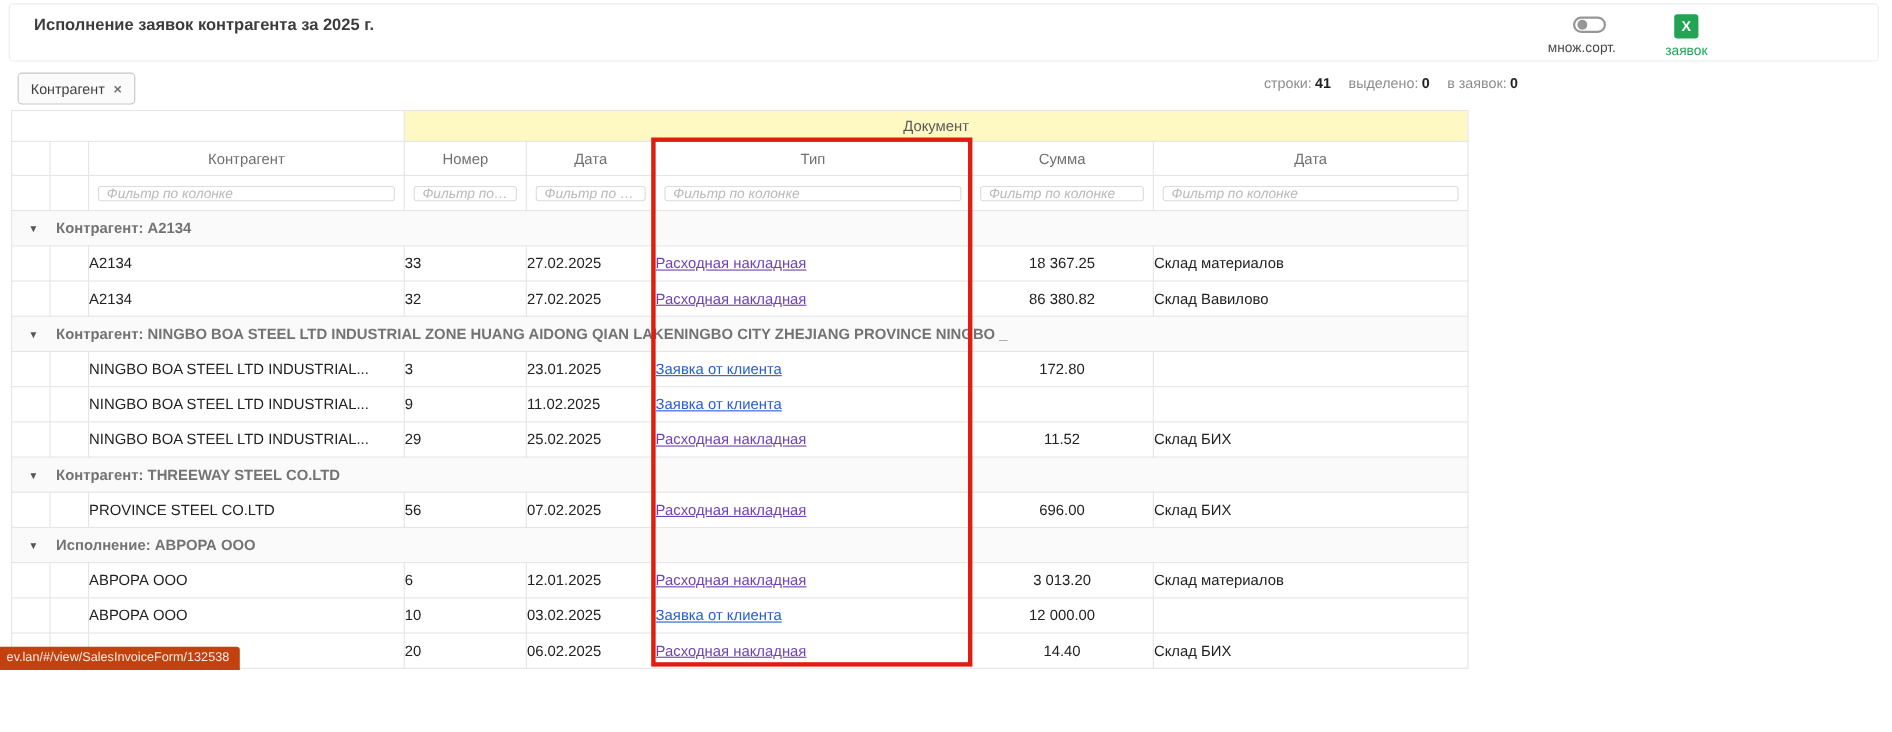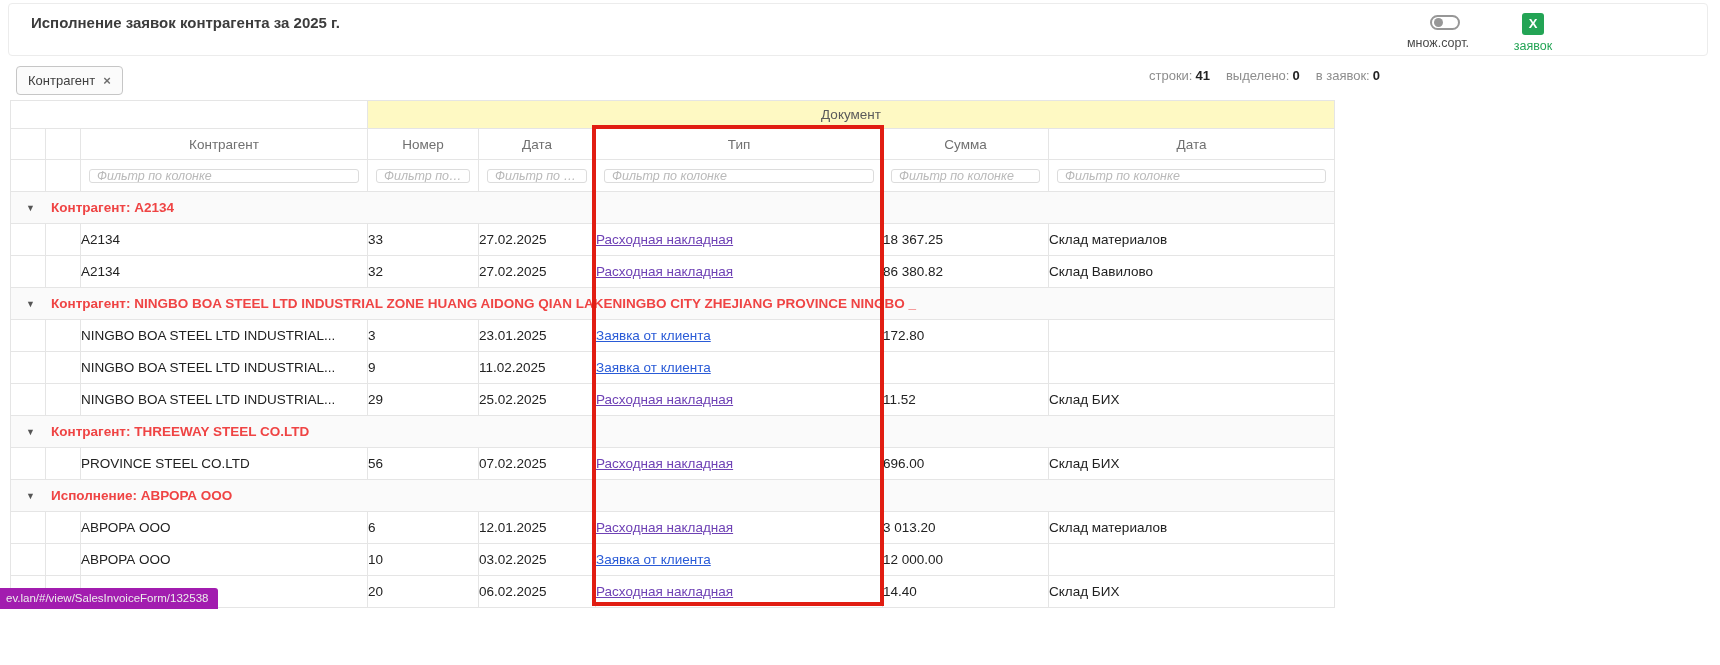--- a/index.html
+++ b/index.html
@@ -43,33 +43,33 @@
   .h-empty { background: #fff; }
   .h-col { height: 31px; font-weight: normal; color: #707070; text-align: center; font-size: 13.5px; }
   .f-cell { height: 32px; text-align: center; vertical-align: middle; }
   .filter-input { width: calc(100% - 16px); height: 14px; margin: 3px 8px; border: 1px solid #dcdcdc; border-radius: 3px;
     font-style: italic; font-size: 12.5px; padding: 0 7px; font-family: inherit; color: #701a75; outline: none;
     text-overflow: ellipsis; }
   .filter-input::placeholder { color: #b9b9b9; opacity: 1; font-style: italic; text-overflow: ellipsis; }
 
   .group-row td { height: 32px; background: #fafafa; padding-left: 15px; text-align: left; }
   .g-arrow { display: inline-block; width: 25px; font-size: 9px; color: #555; cursor: pointer; vertical-align: 1px; }
-  .g-label { font-weight: bold; color: #ef4444; }
+  .g-label { font-weight: bold; color: #737373; }
 
   .data-row td { height: 32px; background: #fff; }
   .c { padding: 0 8px; text-overflow: ellipsis; }
   .c-left { text-align: left; }
-  .c-right { text-align: left; }
+  .c-right { text-align: center; }
   .hl { background: #efeff2; }
   .doc-link { text-decoration: underline; cursor: pointer; }
 
   
   .annotation-box { position: absolute; left: 592px; top: 125px; width: 292px; height: 481px;
     border: 4px solid #e11d12; pointer-events: none; z-index: 6; }
-  .status-tooltip { position: absolute; left: 0; top: 588px; z-index: 7; background: #a21caf; color: #ececec;
+  .status-tooltip { position: absolute; left: 0; top: 588px; z-index: 7; background: #c2410c; color: #ececec;
     font-size: 11.5px; padding: 4px 10px 5px 6px; border-top-right-radius: 3px; }
 </style>
 </head>
 <body>
 
 <div class="top-panel">
   <div class="page-title">Исполнение заявок контрагента за 2025 г.</div>
 
   <div class="stats">
     <span class="stat"><span class="stat-label">строки:</span><span class="stat-value">41</span></span>

